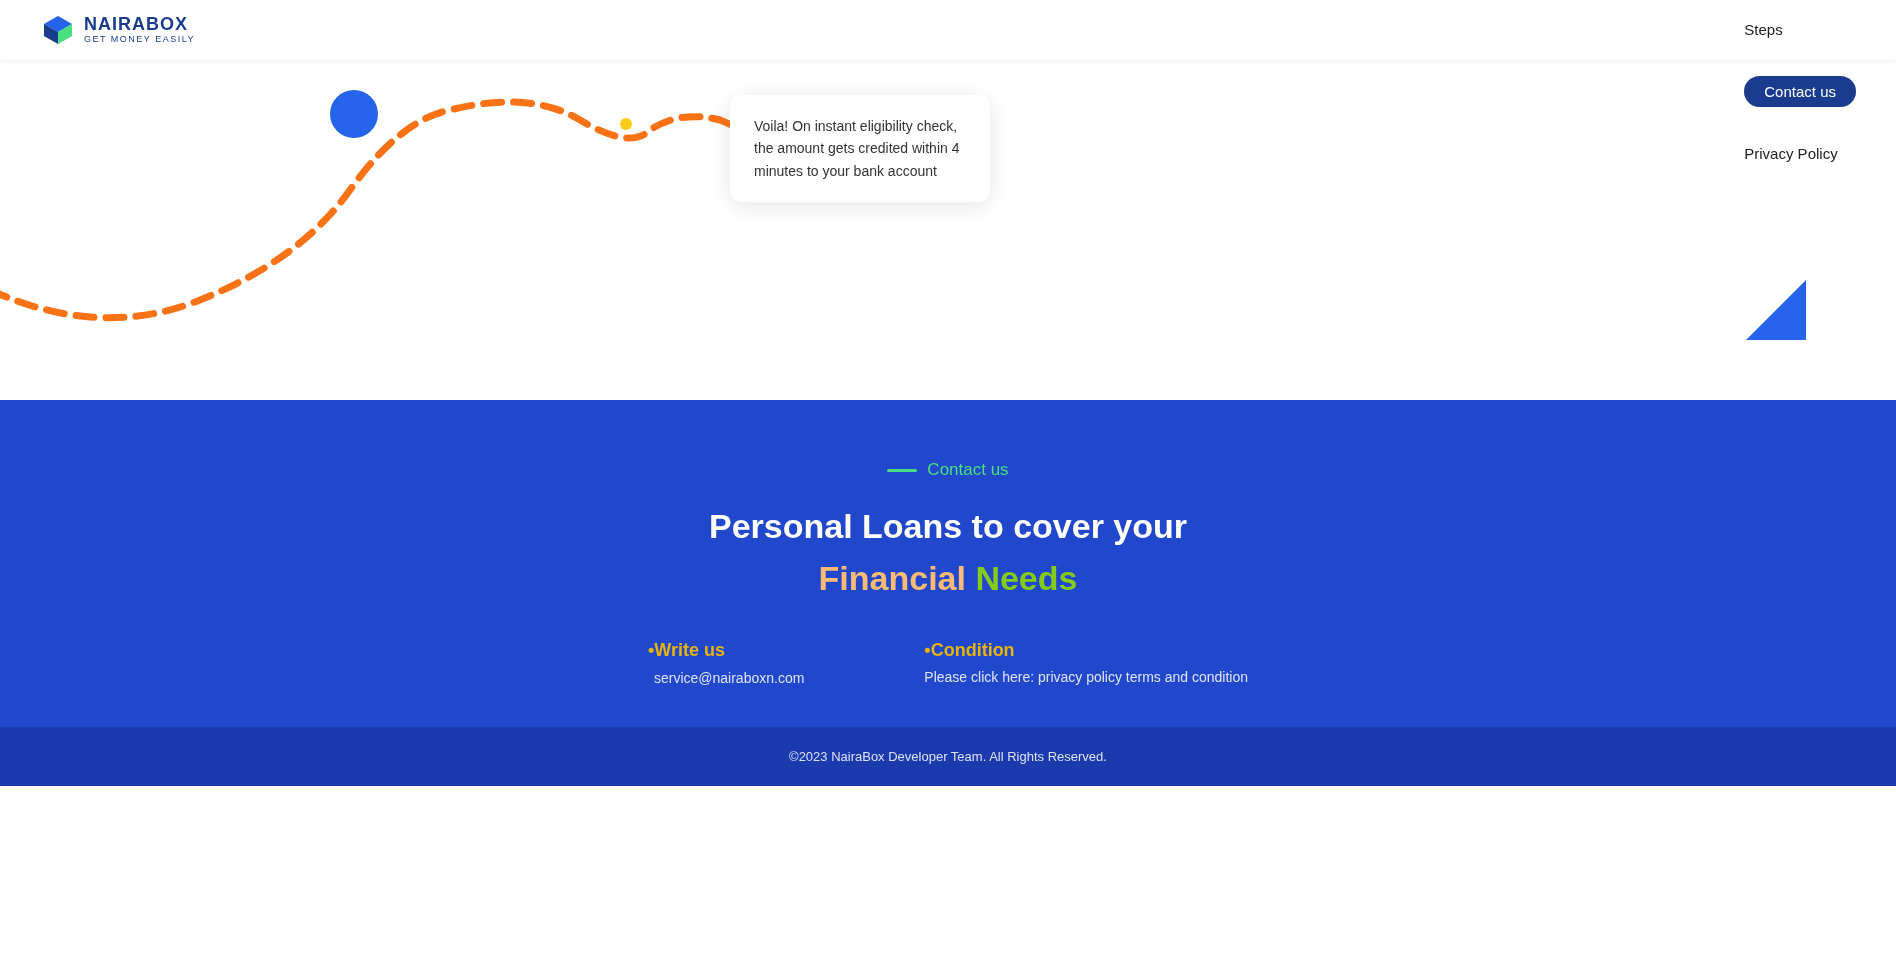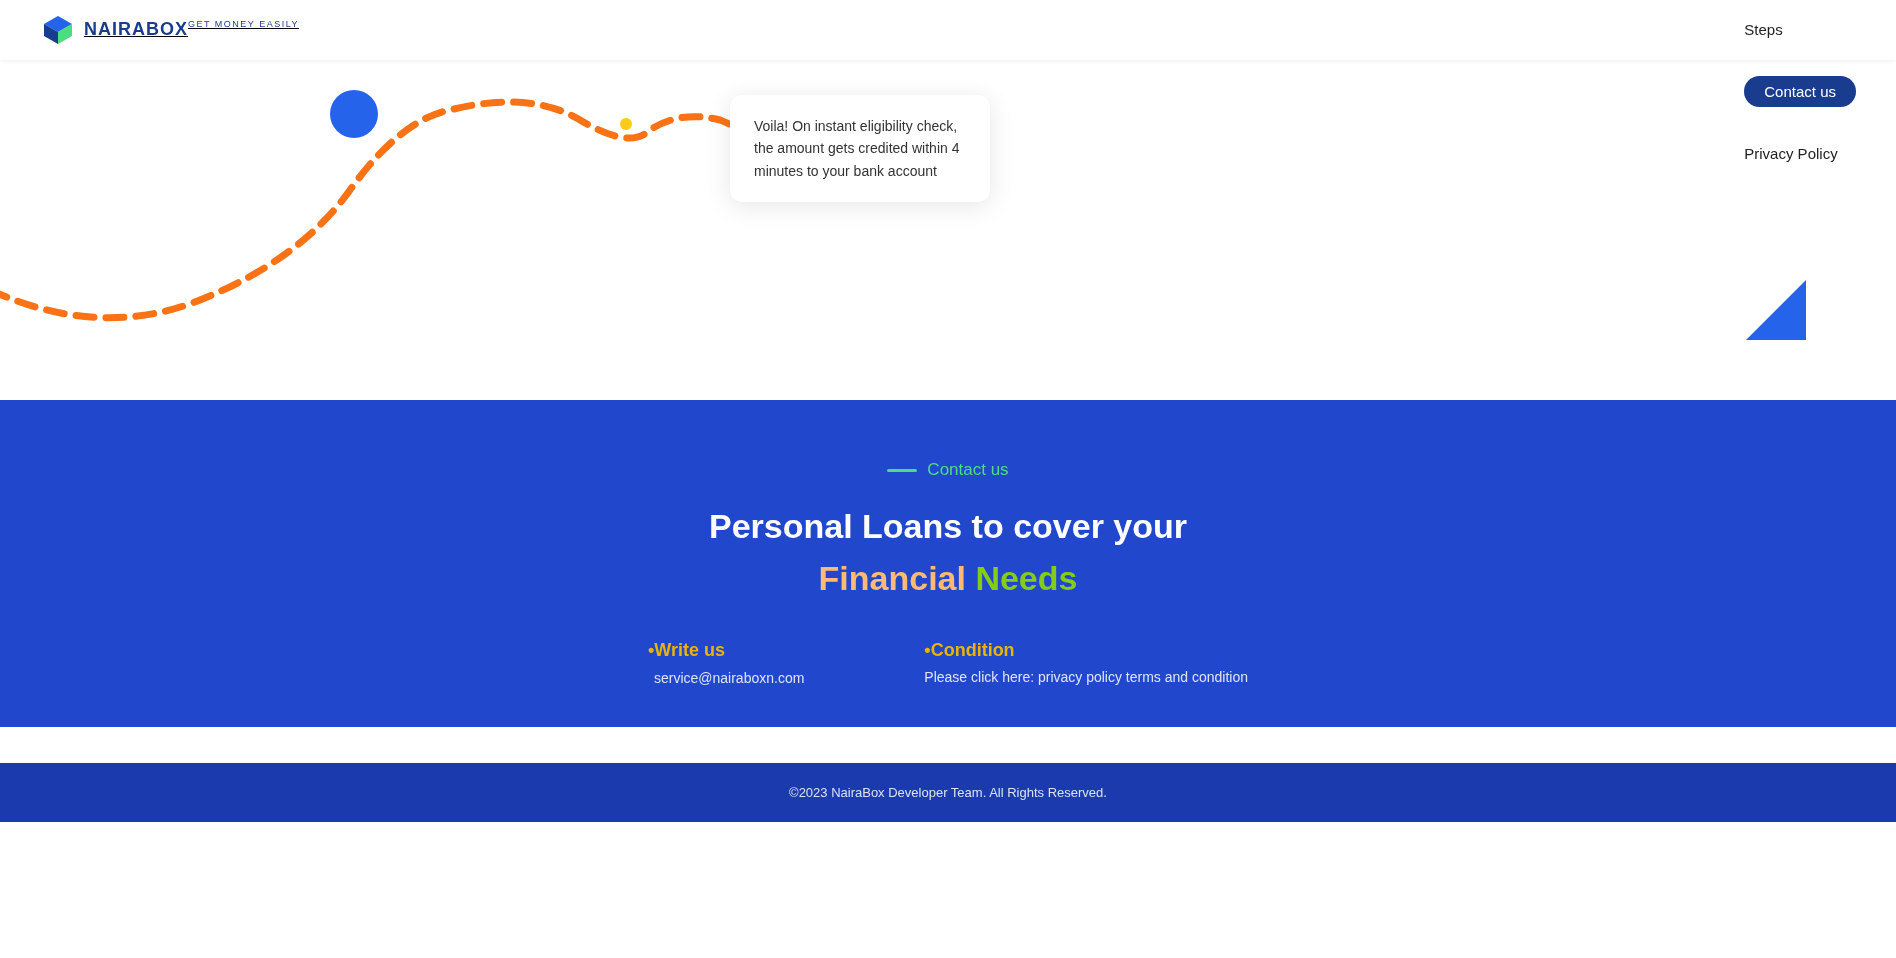--- a/index.html
+++ b/index.html
@@ -22,23 +22,22 @@
       display: flex;
       align-items: center;
       gap: 8px;
     }
     .logo-icon {
       width: 36px;
       height: 36px;
     }
     .logo-text-block {
       display: flex;
-      flex-direction: row;
+      flex-direction: column;
       line-height: 1.1;
-      text-decoration: underline;
     }
     .logo-name {
       font-size: 18px;
       font-weight: 700;
       color: #1a3c8f;
       letter-spacing: 1px;
     }
     .logo-tagline {
       font-size: 9px;
       color: #1a3c8f;
@@ -194,21 +193,20 @@
       margin-left: 6px;
     }
 
     
     .footer {
       background: #1a3aad;
       padding: 22px 40px;
       text-align: center;
       color: rgba(255,255,255,0.85);
       font-size: 13px;
-      margin-top: 36px;
     }
 
     
     .yellow-dot {
       position: absolute;
       top: 58px;
       left: 620px;
       width: 12px;
       height: 12px;
       background: #facc15;

